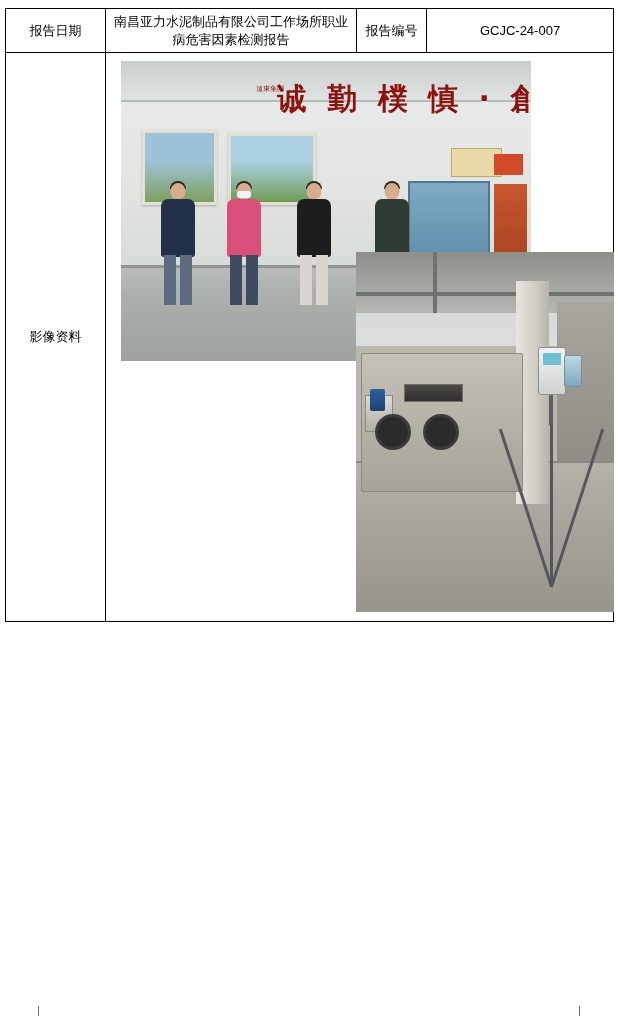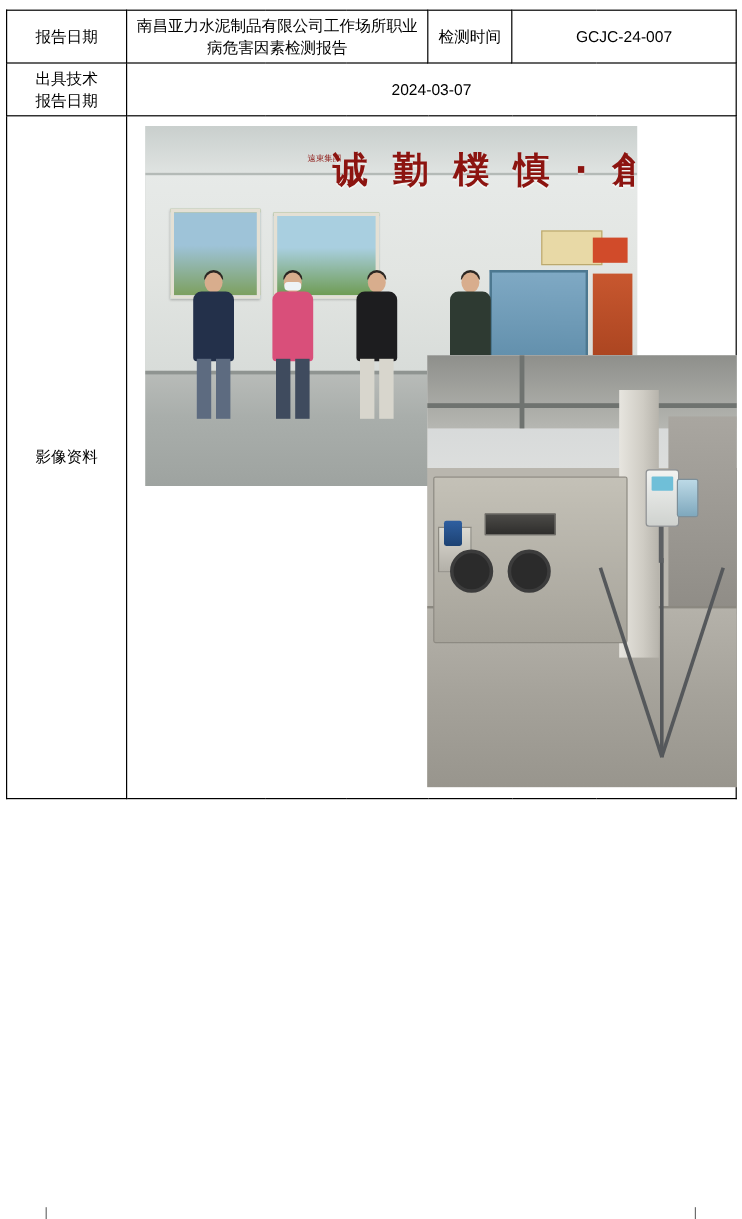--- a/index.html
+++ b/index.html
@@ -288,34 +288,29 @@
       <col style="width:68px">
       <col style="width:70px">
       <col style="width:70px">
       <col style="width:117px">
     </colgroup>
 
     <tbody>
         <tr>
       <td class="label">报告日期</td>
       <td class="value" colspan="3">南昌亚力水泥制品有限公司工作场所职业病危害因素检测报告</td>
-      <td class="label">检测时间</td>
+      <td class="label">报告编号</td>
       <td class="value" colspan="2">GCJC-24-007</td>
     </tr>
 
 
 
 
 
 
-    <tr>
-      <td class="label" style="white-space:pre-line">出具技术
-报告日期</td>
-      <td class="value" colspan="6">2024-03-07</td>
-    </tr>
 
     <tr>
       <td class="label">影像资料</td>
       <td class="media-cell" colspan="6">
         <div class="media-wrap">
 
           <div class="photo1">
             <div class="p1-wall"></div>
             <div class="p1-ceiling"></div>
             <div class="p1-ceil-line"></div>

